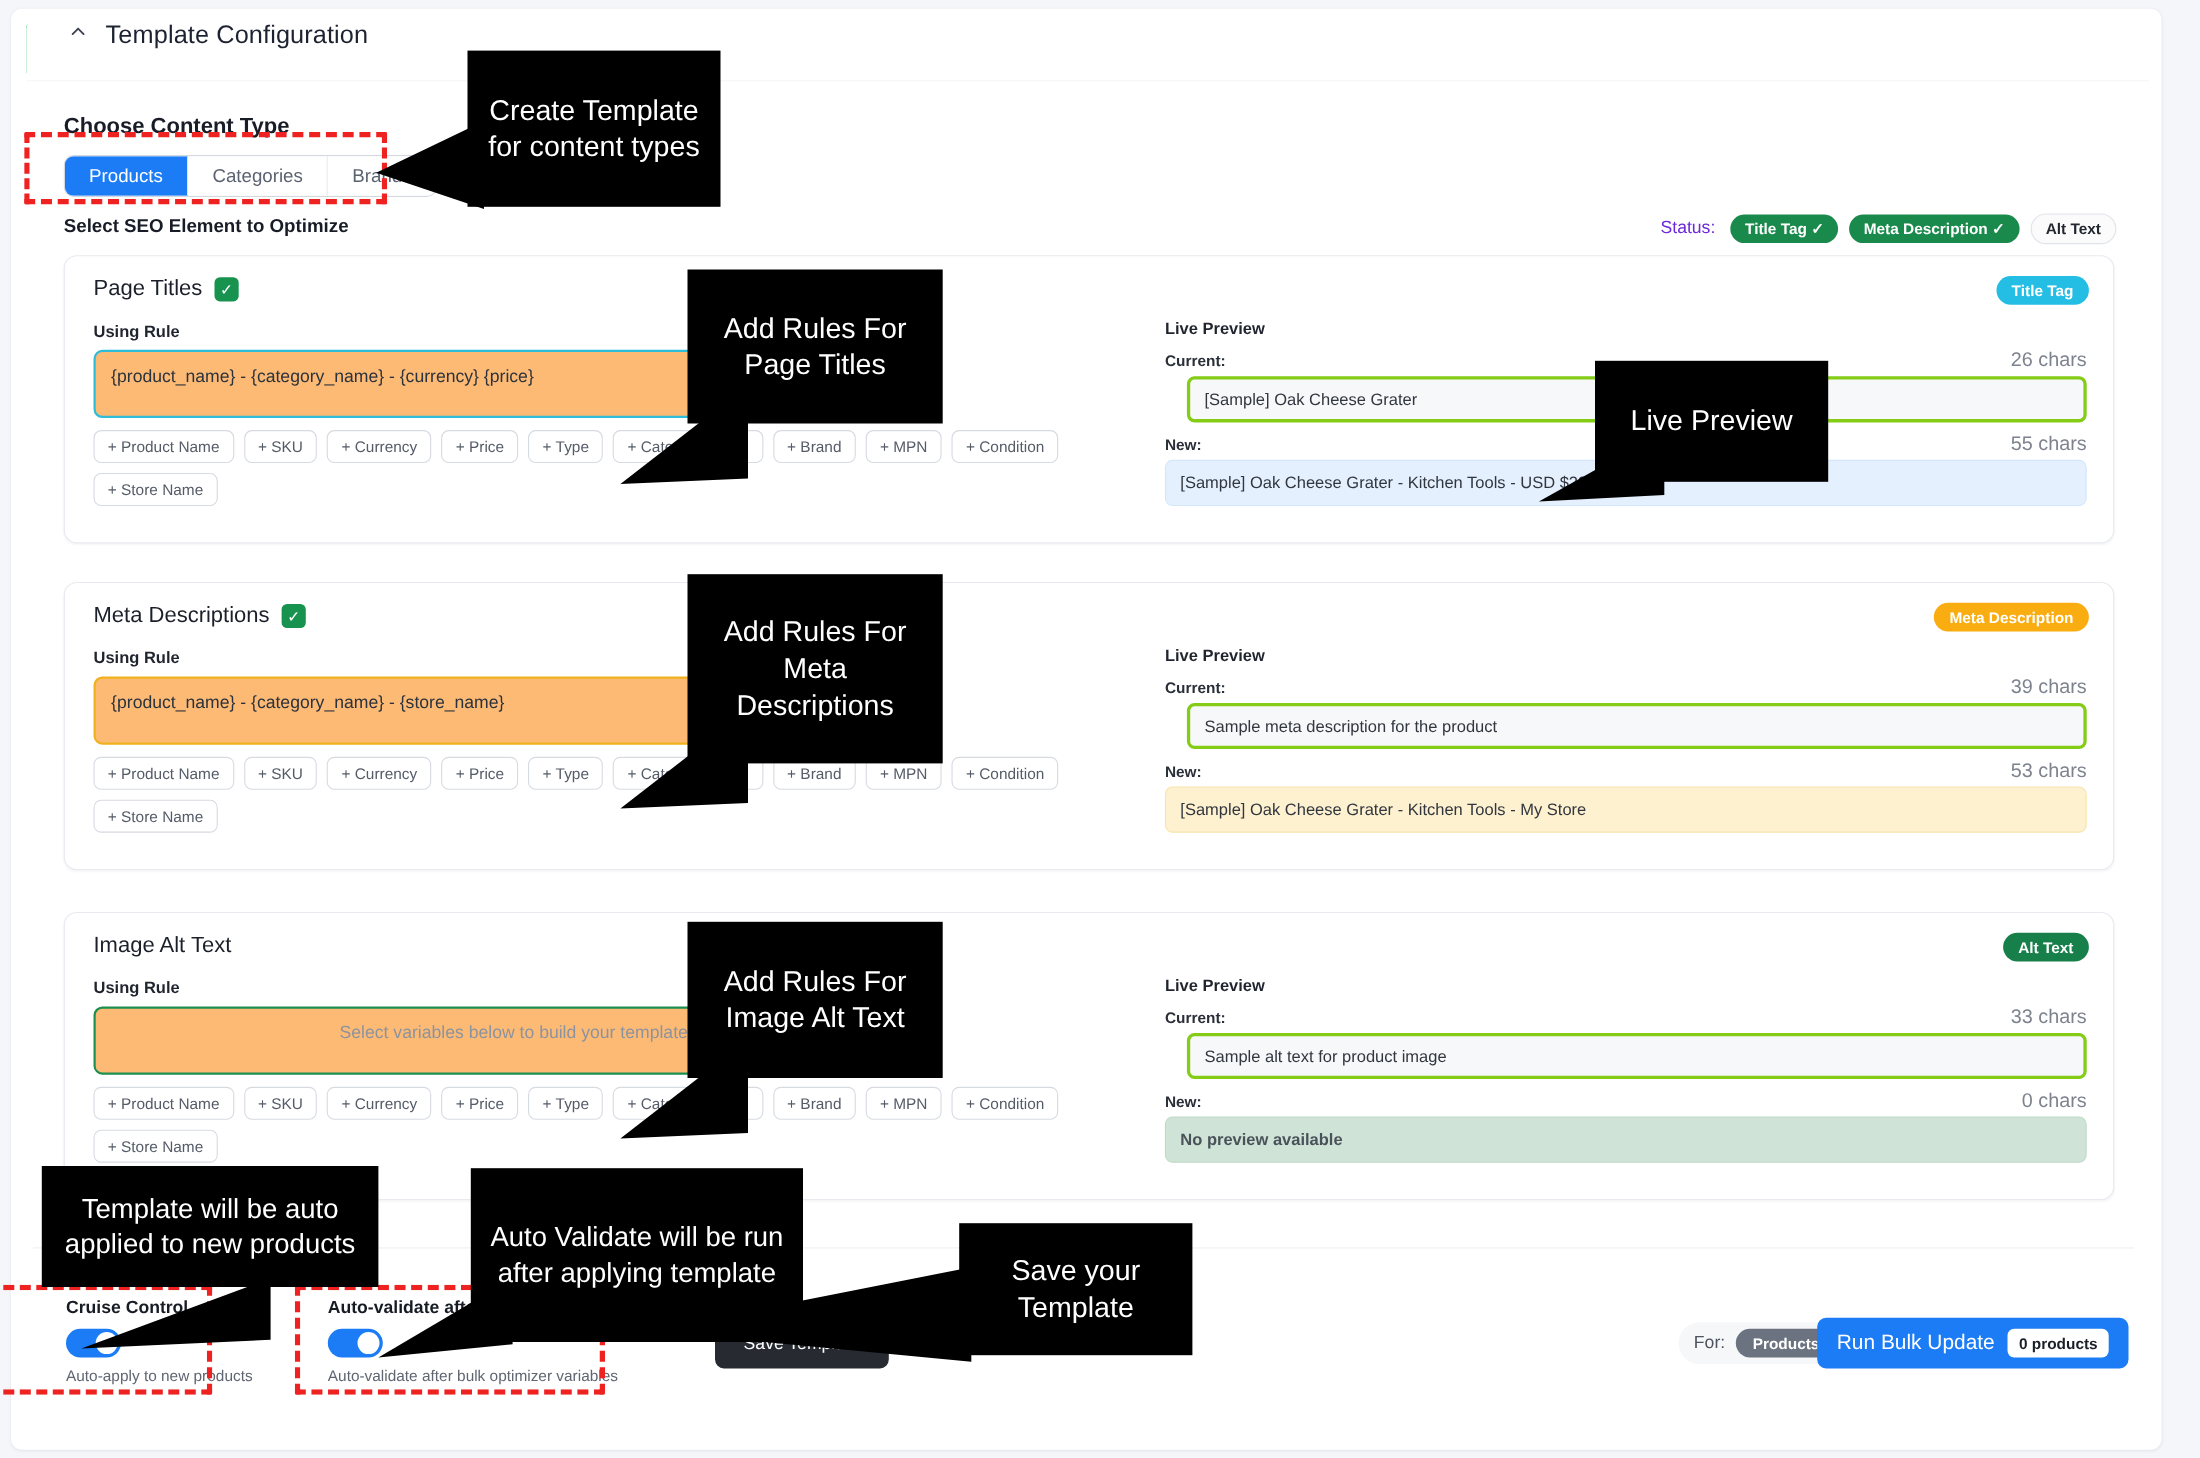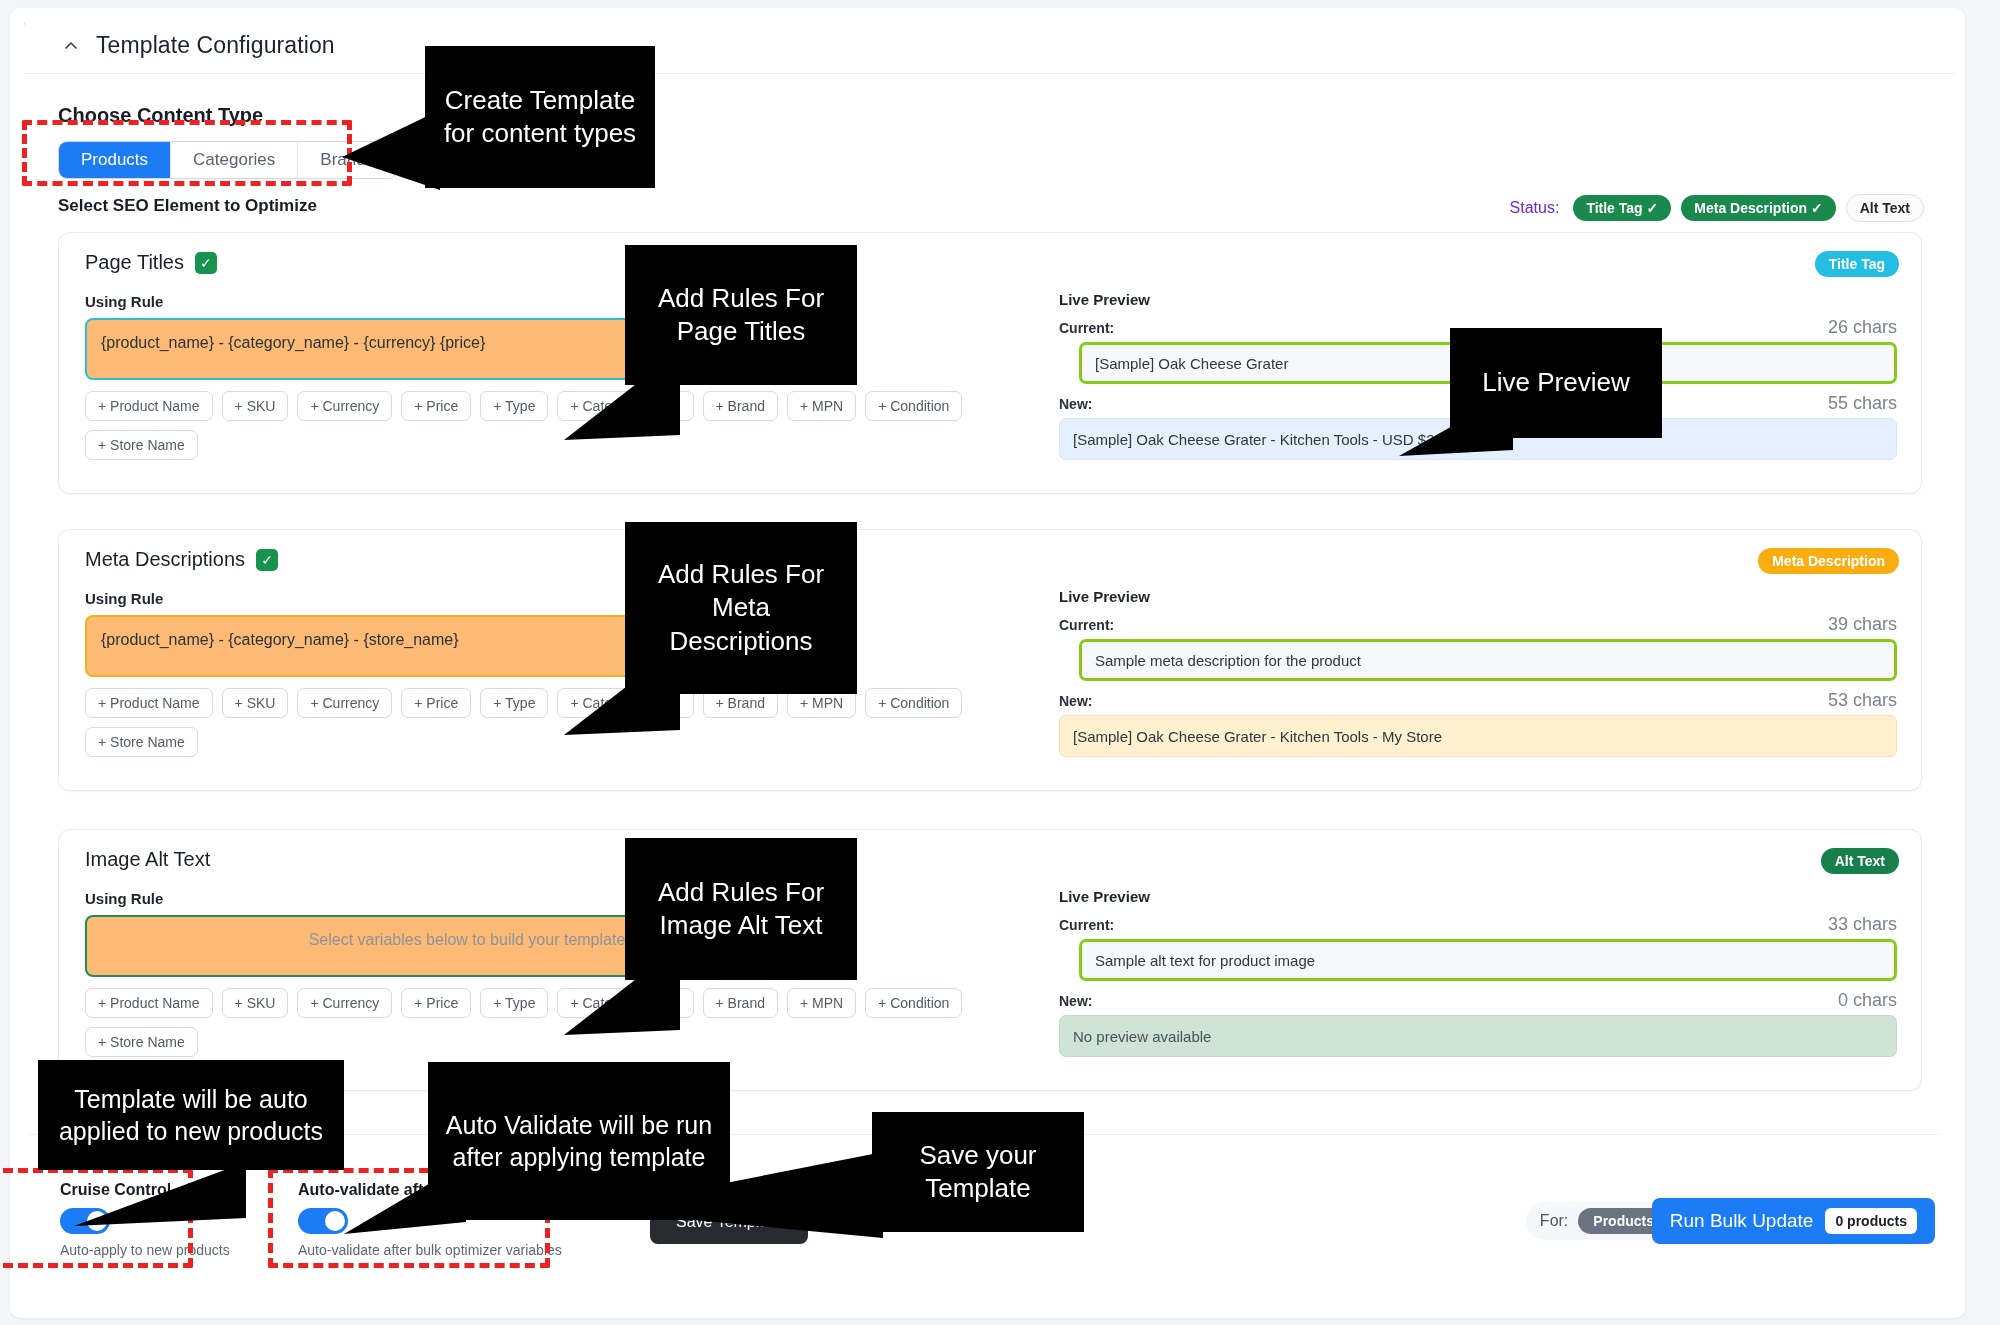--- a/index.html
+++ b/index.html
@@ -18,21 +18,21 @@
     background: #ffffff;
     border-radius: 10px;
     box-shadow: 0 1px 3px rgba(16,24,40,.08);
   }
 
   
   .panel-header {
     position: absolute; left: 14px; top: 10px;
     width: 1930px; height: 56px;
     border-bottom: 1px solid #eceff3;
-    display: flex; align-items: center;
+    display: flex; 
     background: #fff;
     border-radius: 8px 8px 0 0;
   }
   .green-accent {
     position: absolute; left: 14px; top: 14px;
     width: 5px; height: 46px; background: #2bbf62; border-radius: 3px;
   }
   .chev {
     margin-left: 36px; width: 22px; height: 22px;
     display: inline-flex; align-items: center; justify-content: center;
@@ -144,21 +144,21 @@
   .prow .k { font-size: 14px; font-weight: 700; color: #2a2f39; }
   .prow .c { font-size: 18px; color: #7d838e; }
   .pbox {
     margin-top: 4px; height: 42px; border-radius: 7px;
     display: flex; align-items: center; padding: 0 13px;
     font-size: 15px; color: #31363f;
   }
   .pbox.current { background: #f7f8fa; border: 3px solid #84cc16; margin-left: 20px; }
   .pbox.new-title { background: #e4f0fd; border: 1px solid #d3e6fb; }
   .pbox.new-meta  { background: #fdf1cf; border: 1px solid #f7e3ab; }
-  .pbox.new-alt   { background: #cfe3d6; border: 1px solid #c0dac9; color:#4a5259; }
+  .pbox.new-alt   { background: #cfe3d6; border: 1px solid #c0dac9; color:#4a5259;font-weight:bold; }
 
   
   .footer-sep {
     position: absolute; left: 20px; top: 1126px; width: 1910px; height: 1px; background: #eceff3;
   }
   .toggle-group { position: absolute; top: 1173px; }
   #tg-cruise { left: 50px; }
   #tg-valid  { left: 288px; }
   .tg-title { font-size: 16px; font-weight: 700; color: #161b24; }
   .switch {

